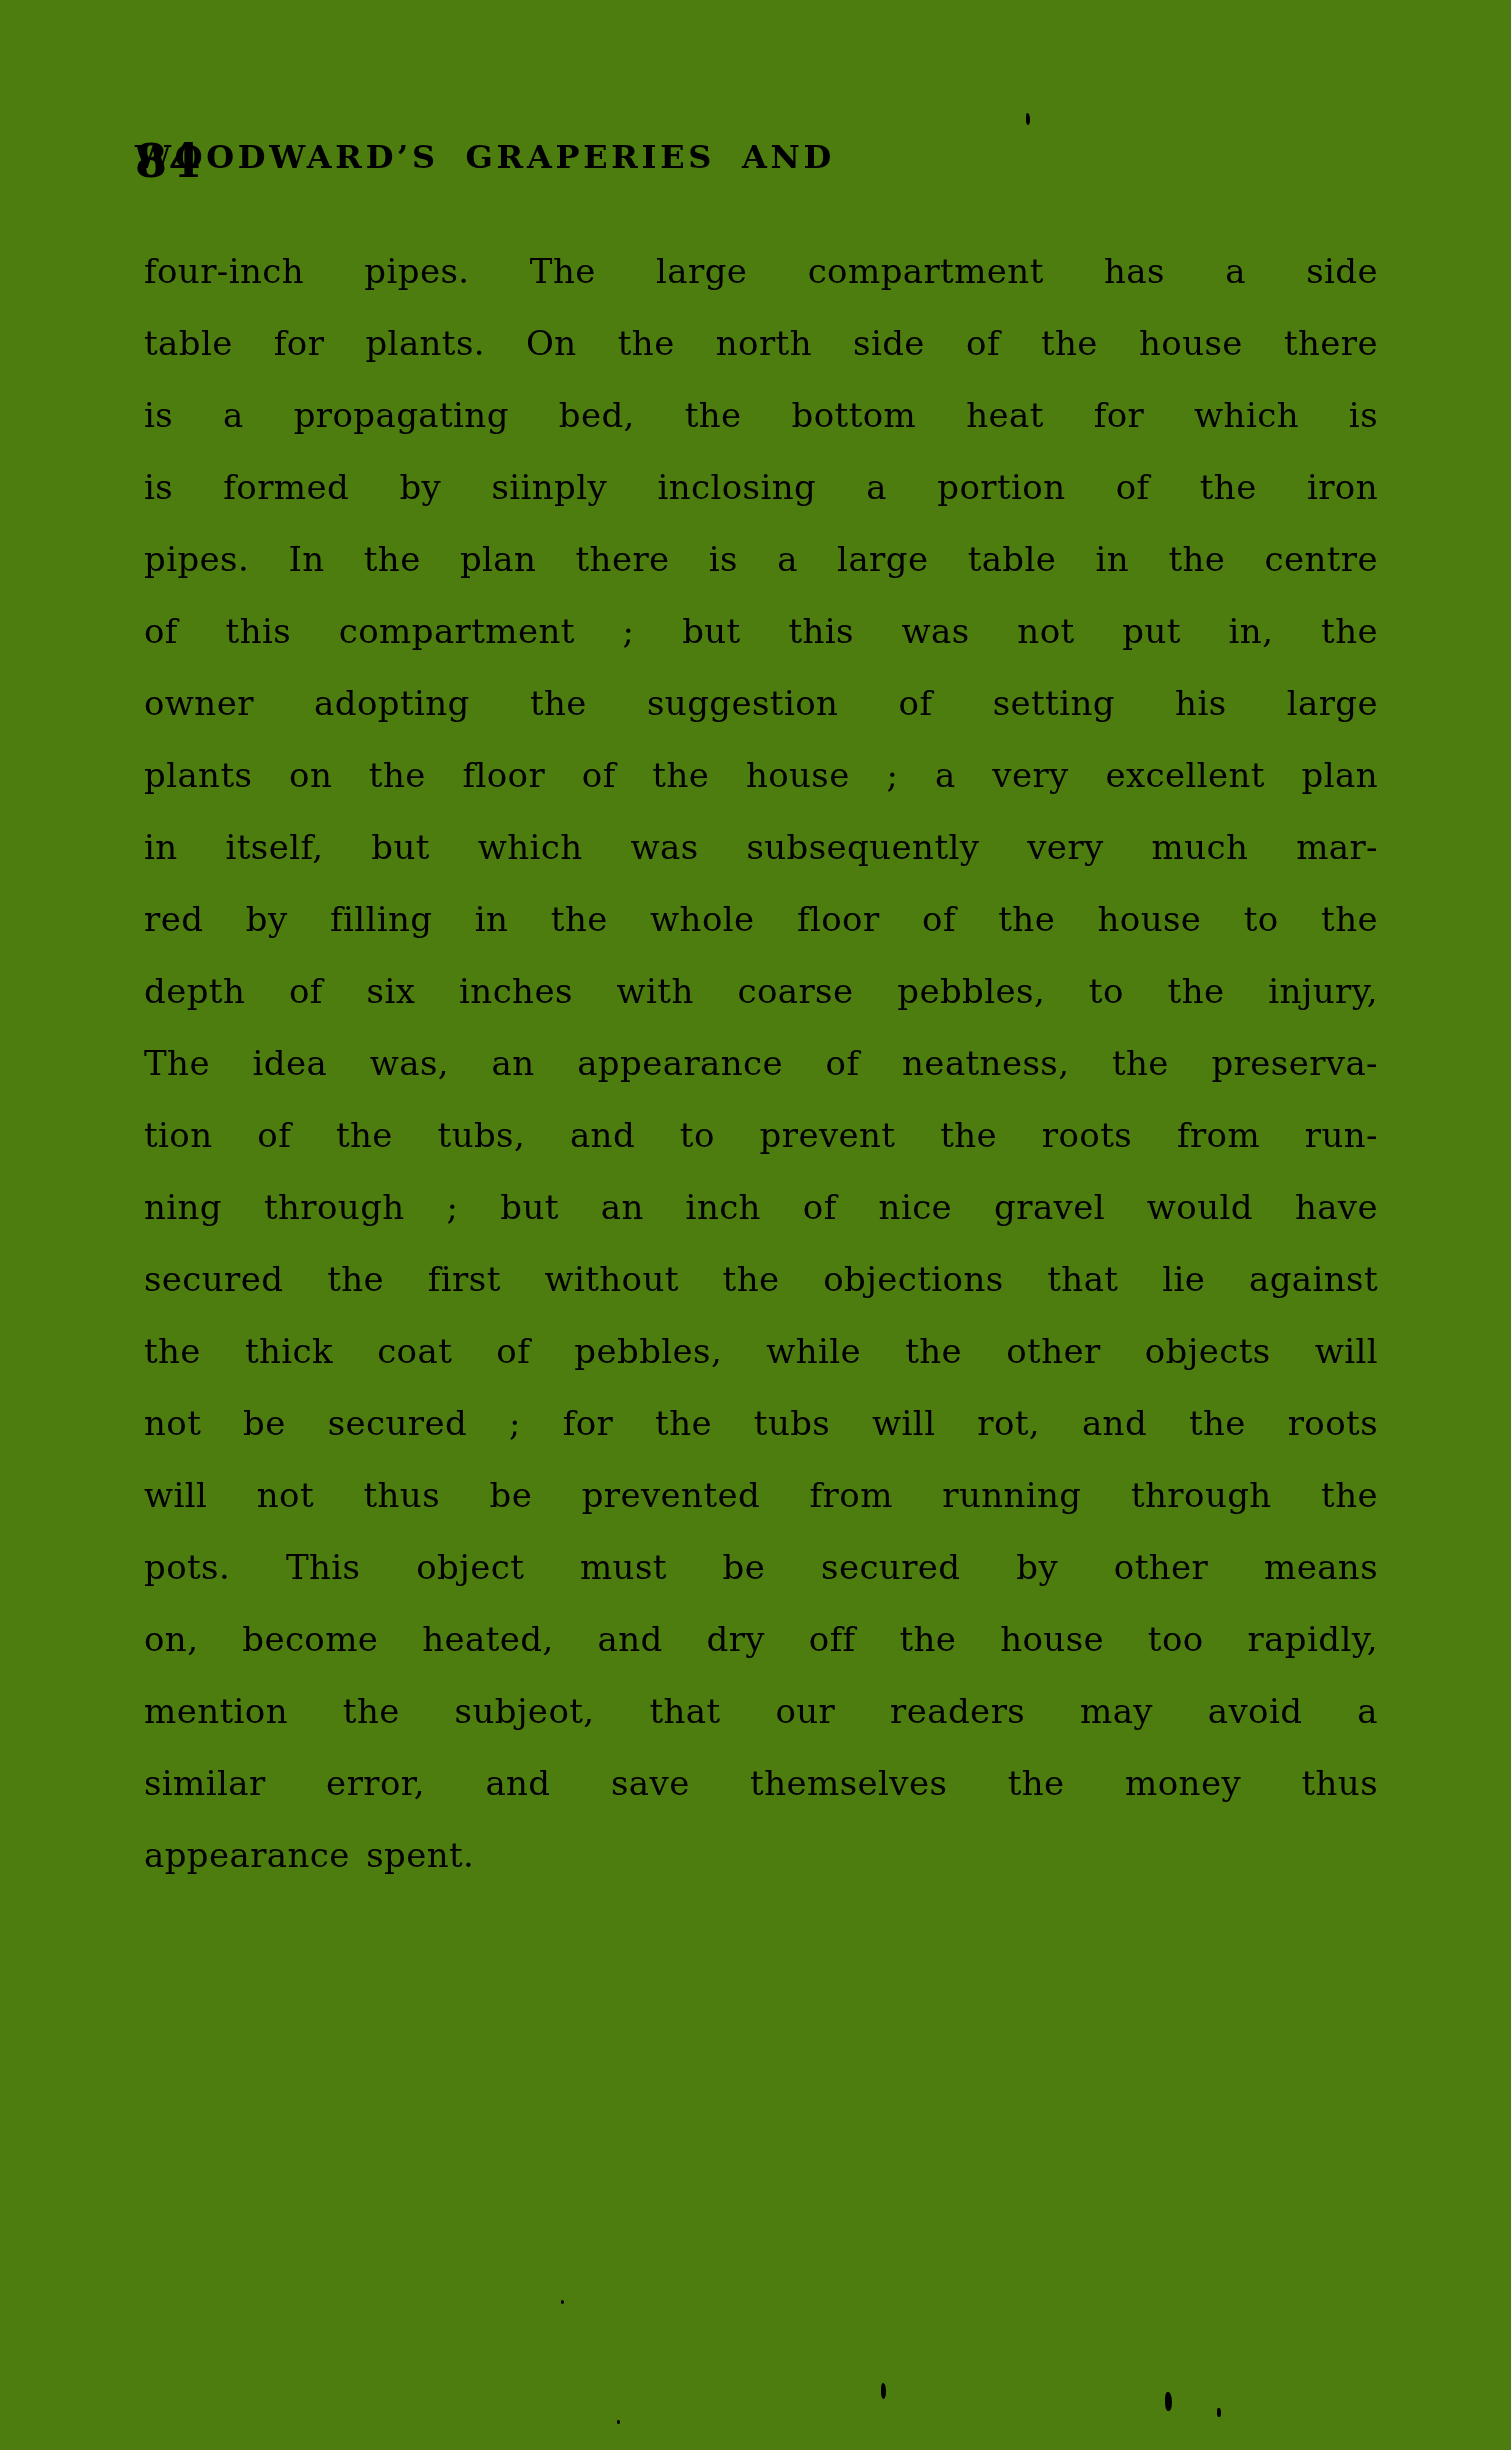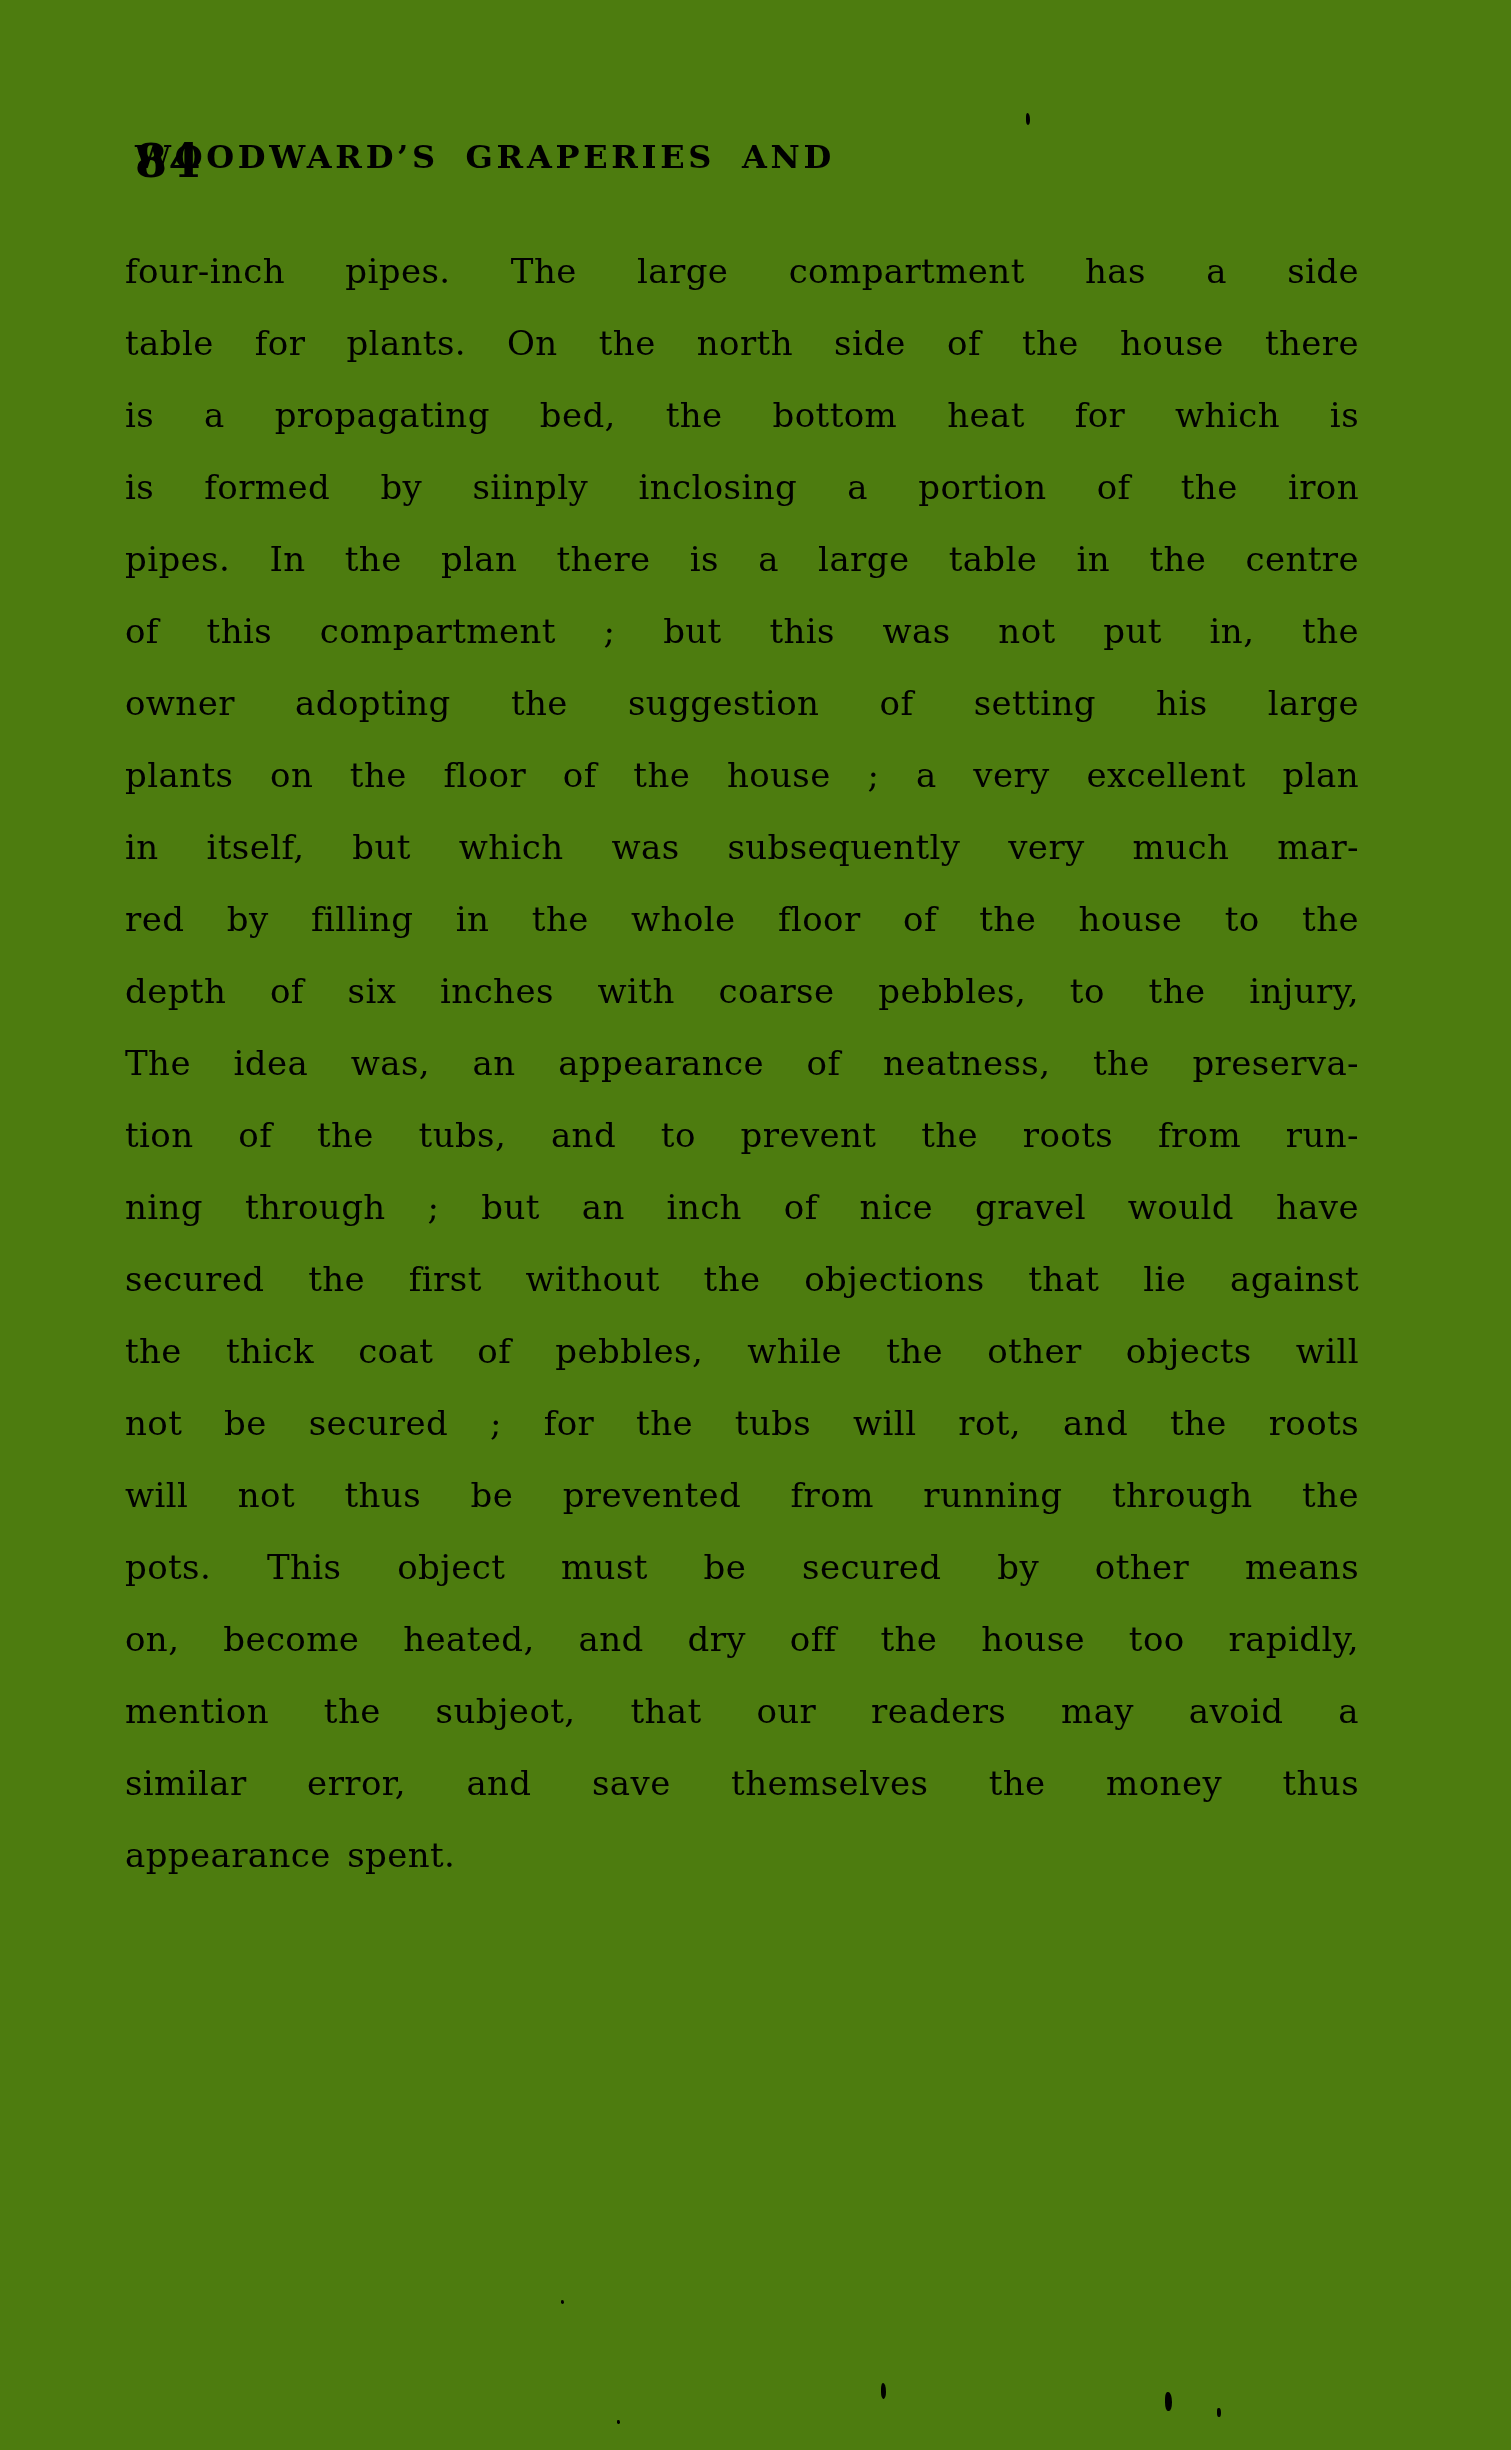--- a/index.html
+++ b/index.html
@@ -41,21 +41,21 @@
     font-size: 32px;
     font-weight: bold;
     letter-spacing: 3.7px;
     word-spacing: 12px;
     line-height: 44px;
     white-space: nowrap;
   }
   .body-text {
     position: absolute;
     top: 235px;
-    left: 125px;
+    left: 144px;
     width: 1234px;
   }
   .line {
     font-size: 34px;
     line-height: 72px;
     height: 72px;
     letter-spacing: 0.4px;
     word-spacing: 5.2px;
     text-align: justify;
     text-align-last: justify;

